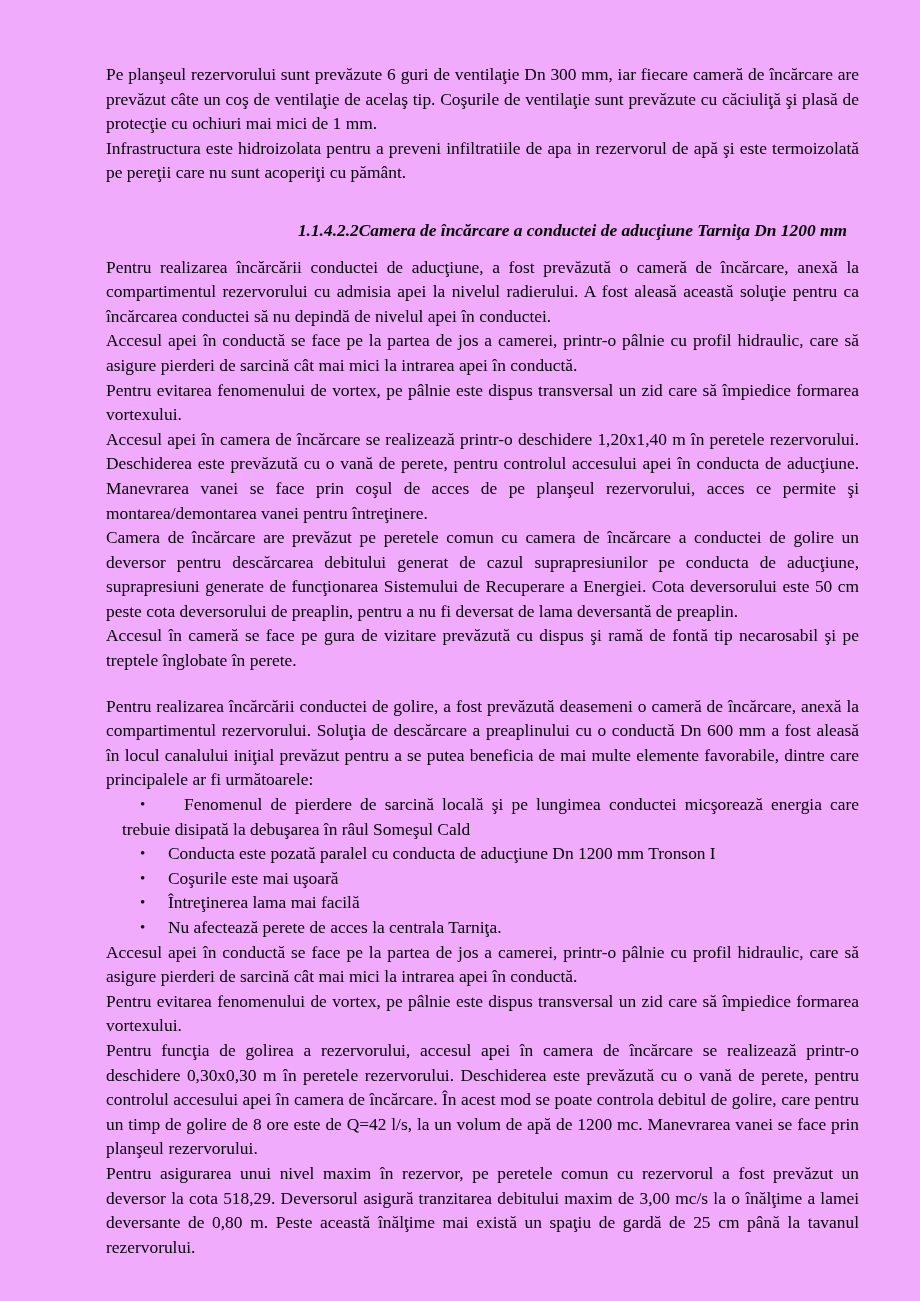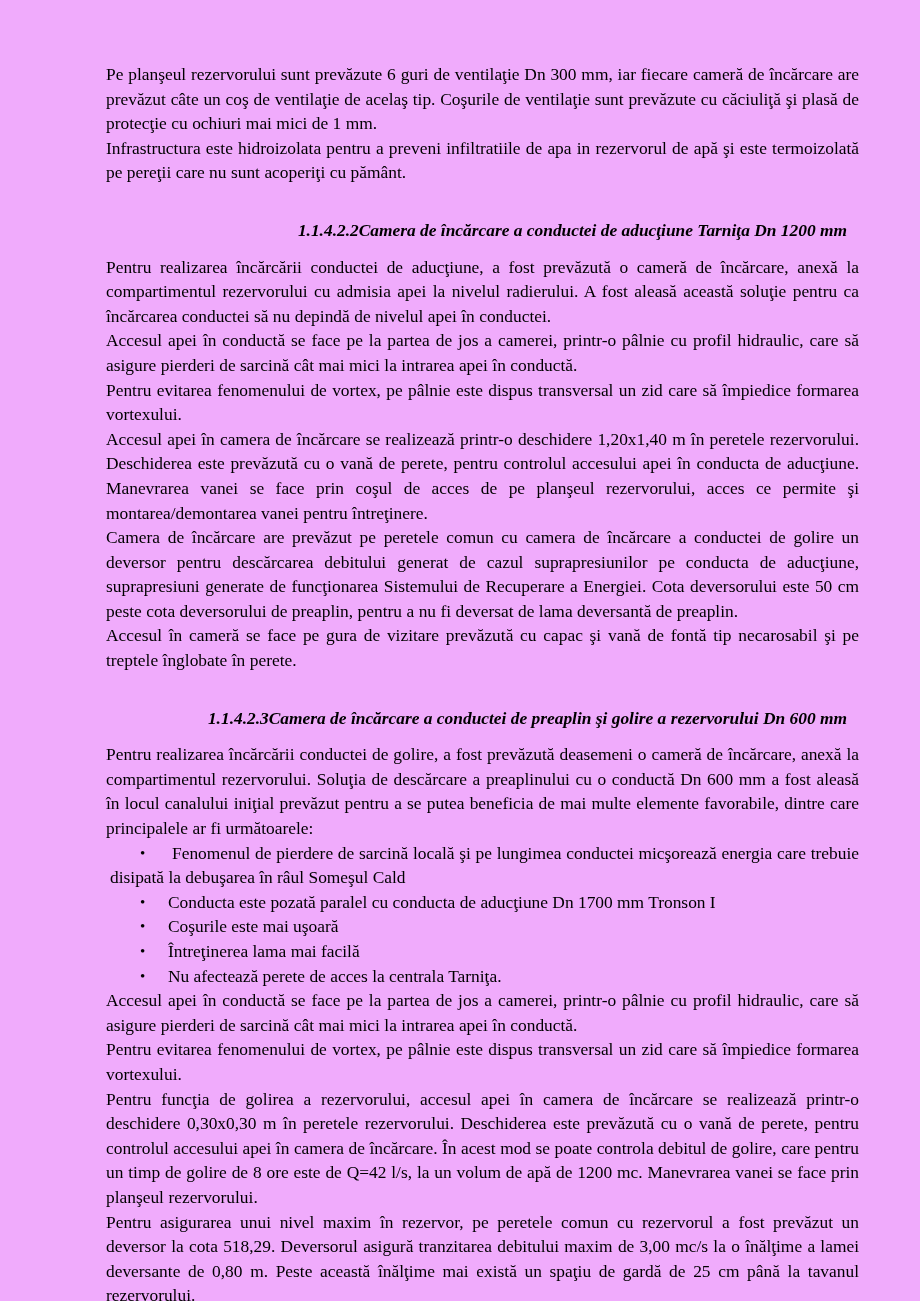--- a/index.html
+++ b/index.html
@@ -74,21 +74,21 @@
     line-height: 24.6px;
   }
   ul.bullets li .bullet-text {
     display: block;
     padding-left: 62px;
     text-indent: 0;
   }
   
   ul.bullets li.wrapback .bullet-text {
     padding-left: 0;
-    margin-left: 4px;
+    margin-left: 16px;
     text-indent: 62px;
     text-align: justify;
   }
   ul.bullets li.wrapback .bullet-glyph {
     left: 34px;
   }
 </style>
 </head>
 <body>
 
@@ -100,36 +100,35 @@
 
     <div class="spacer-before-heading"></div>
 
     <h3 class="heading"><span class="heading-num">1.1.4.2.2</span><span>Camera de încărcare a conductei de aducţiune Tarniţa Dn 1200 mm</span></h3>
 
     <p class="para">Pentru realizarea încărcării conductei de aducţiune, a fost prevăzută o cameră de încărcare, anexă la compartimentul rezervorului cu admisia apei la nivelul radierului. A fost aleasă această soluţie pentru ca încărcarea conductei să nu depindă de nivelul apei în conductei.</p>
     <p class="para">Accesul apei în conductă se face pe la partea de jos a camerei, printr-o pâlnie cu profil hidraulic, care să asigure pierderi de sarcină cât mai mici la intrarea apei în conductă.</p>
     <p class="para">Pentru evitarea fenomenului de vortex, pe pâlnie este dispus transversal un zid care să împiedice formarea vortexului.</p>
     <p class="para">Accesul apei în camera de încărcare se realizează printr-o deschidere 1,20x1,40 m în peretele rezervorului. Deschiderea este prevăzută cu o vană de perete, pentru controlul accesului apei în conducta de aducţiune. Manevrarea vanei se face prin coşul de acces de pe planşeul rezervorului, acces ce permite şi montarea/demontarea vanei pentru întreţinere.</p>
     <p class="para">Camera de încărcare are prevăzut pe peretele comun cu camera de încărcare a conductei de golire un deversor pentru descărcarea debitului generat de cazul suprapresiunilor pe conducta de aducţiune, suprapresiuni generate de funcţionarea Sistemului de Recuperare a Energiei. Cota deversorului este 50 cm peste cota deversorului de preaplin, pentru a nu fi deversat de lama deversantă de preaplin.</p>
-    <p class="para">Accesul în cameră se face pe gura de vizitare prevăzută cu capac şi vană de fontă tip necarosabil şi pe treptele înglobate în perete.</p>
+    <p class="para">Accesul în cameră se face pe gura de vizitare prevăzută cu dispus şi ramă de fontă tip necarosabil şi pe treptele înglobate în perete.</p>
 
     <div class="spacer-before-heading"></div>
 
-    <h3 class="heading"><span class="heading-num">1.1.4.2.3</span><span>Camera de încărcare a conductei de preaplin şi golire a rezervorului Dn 600 mm</span></h3>
 
     <p class="para">Pentru realizarea încărcării conductei de golire, a fost prevăzută deasemeni o cameră de încărcare, anexă la compartimentul rezervorului. Soluţia de descărcare a preaplinului cu o conductă Dn 600 mm a fost aleasă în locul canalului iniţial prevăzut pentru a se putea beneficia de mai multe elemente favorabile, dintre care principalele ar fi următoarele:</p>
 
     <ul class="bullets">
       <li class="wrapback">
         <span class="bullet-glyph">•</span>
         <span class="bullet-text">Fenomenul de pierdere de sarcină locală şi pe lungimea conductei micşorează energia care trebuie disipată la debuşarea în râul Someşul Cald</span>
       </li>
       <li>
         <span class="bullet-glyph">•</span>
-        <span class="bullet-text">Conducta este pozată paralel cu conducta de aducţiune Dn 1700 mm Tronson I</span>
+        <span class="bullet-text">Conducta este pozată paralel cu conducta de aducţiune Dn 1200 mm Tronson I</span>
       </li>
       <li>
         <span class="bullet-glyph">•</span>
         <span class="bullet-text">Coşurile este mai uşoară</span>
       </li>
       <li>
         <span class="bullet-glyph">•</span>
         <span class="bullet-text">Întreţinerea lama mai facilă</span>
       </li>
       <li>

